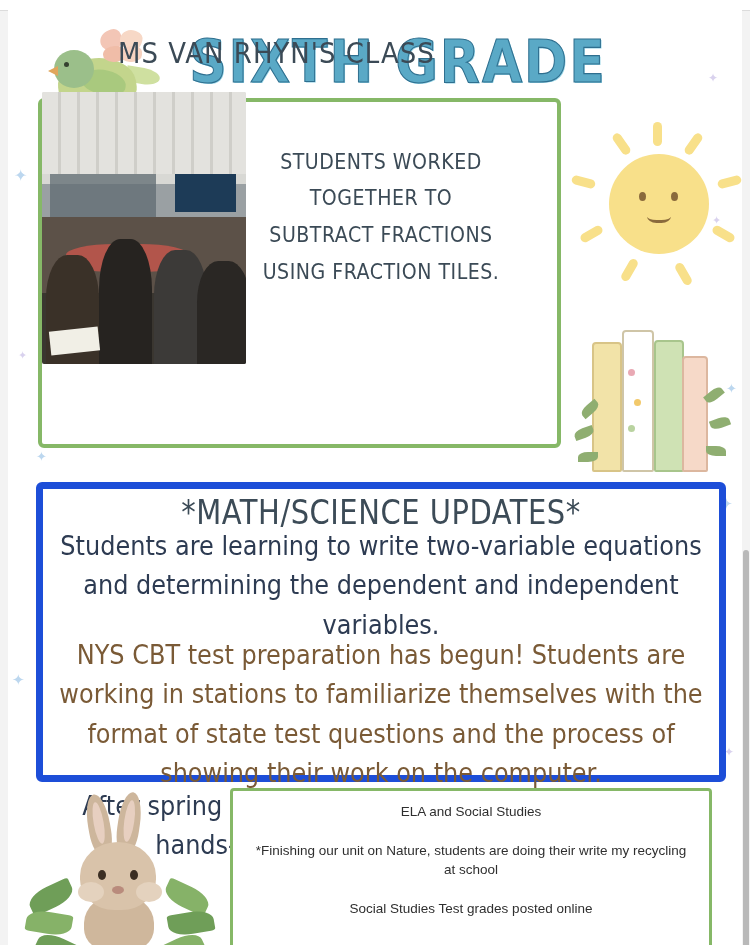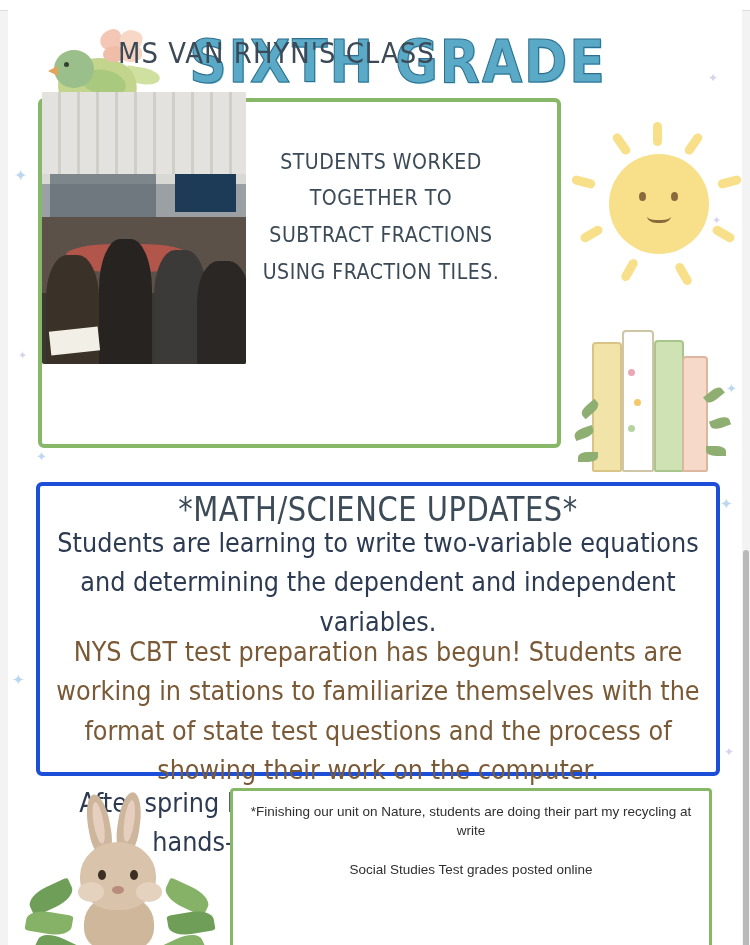--- a/index.html
+++ b/index.html
@@ -249,21 +249,21 @@
   .books .dot { position: absolute; width: 7px; height: 7px; border-radius: 50%; background: #e9a9b4; }
 
   
   .card-math {
     position: absolute;
     top: 472px;
     left: 28px;
     width: 676px;
     height: 286px;
     background: #ffffff;
-    border: 4px solid #1d4ed8;
+    border: 7px solid #1d4ed8;
     border-radius: 6px;
   }
   .math-title {
     margin-top: 6px;
     text-align: center;
     font-family: "DejaVu Sans", sans-serif;
     font-size: 29px;
     color: #3c4b57;
     letter-spacing: .5px;
     transform: scaleY(1.15);
@@ -433,21 +433,22 @@
     <div class="caption">STUDENTS WORKED TOGETHER TO SUBTRACT FRACTIONS USING FRACTION TILES.</div>
 
     <div class="card-math">
       <div class="math-title">*MATH/SCIENCE UPDATES*</div>
       <div class="math-p">Students are learning to write two-variable equations and determining the dependent and independent variables.</div>
       <div class="math-p brown">NYS CBT test preparation has begun! Students are working in stations to familiarize themselves with the format of state test questions and the process of showing their work on the computer.</div>
       <div class="math-p">After spring break, students will begin working on hands-on NYS Science Investigations.</div>
     </div>
 
     <div class="card-ela">
-      <div class="ela-line">*Finishing our unit on Nature, students are doing their part my recycling at write</div>
+      <div class="ela-line">ELA and Social Studies</div>
+      <div class="ela-line">*Finishing our unit on Nature, students are doing their write my recycling at school</div>
       <div class="ela-line">Social Studies Test grades posted online</div>
     </div>
 
     <div class="bunny">
       <div class="lf" style="top:96px;left:2px;transform:rotate(-25deg)"></div>
       <div class="lf lf2" style="top:122px;left:0px;transform:rotate(10deg)"></div>
       <div class="lf" style="top:148px;left:10px;transform:rotate(25deg)"></div>
       <div class="lf lf2" style="top:96px;left:138px;transform:scaleX(-1) rotate(-25deg)"></div>
       <div class="lf" style="top:122px;left:142px;transform:scaleX(-1) rotate(10deg)"></div>
       <div class="lf lf2" style="top:148px;left:132px;transform:scaleX(-1) rotate(25deg)"></div>

